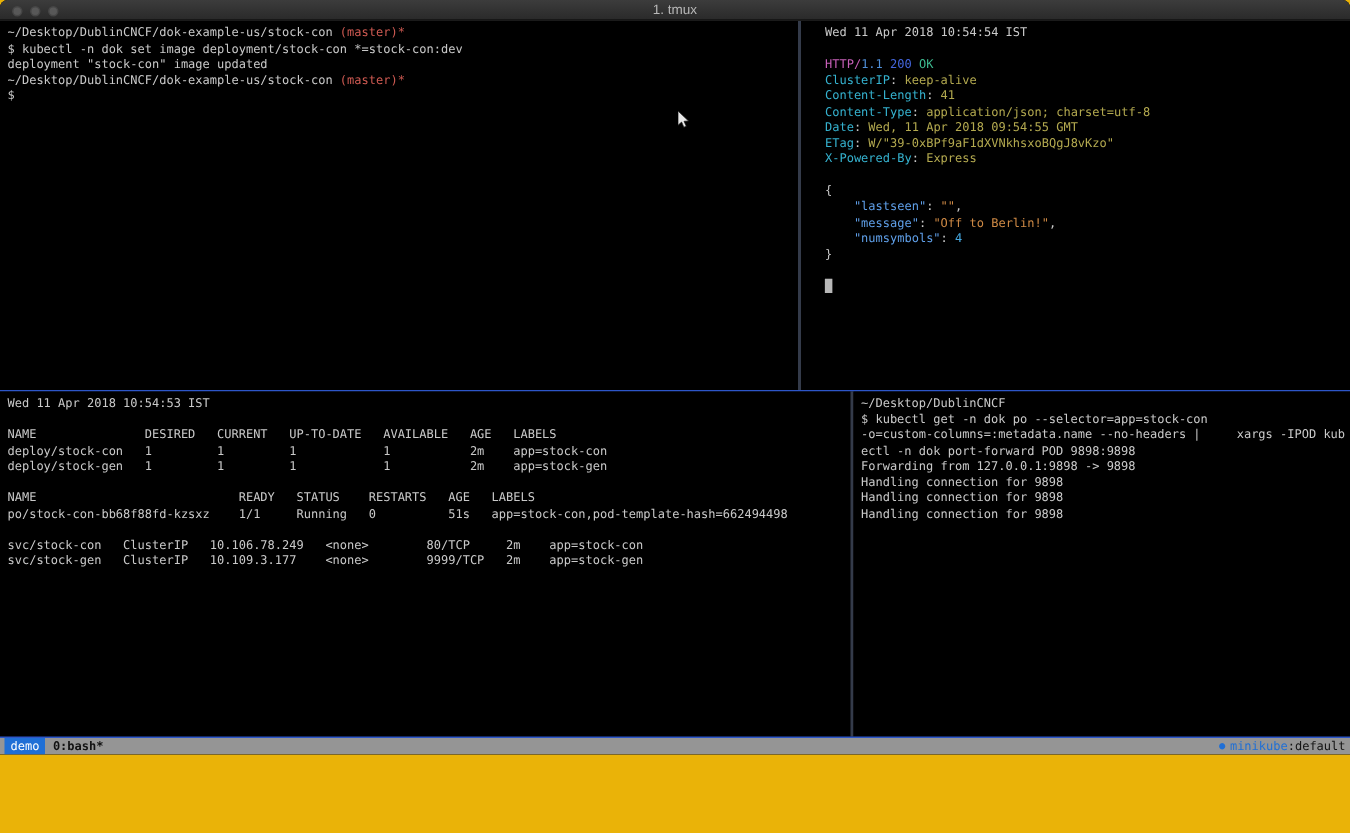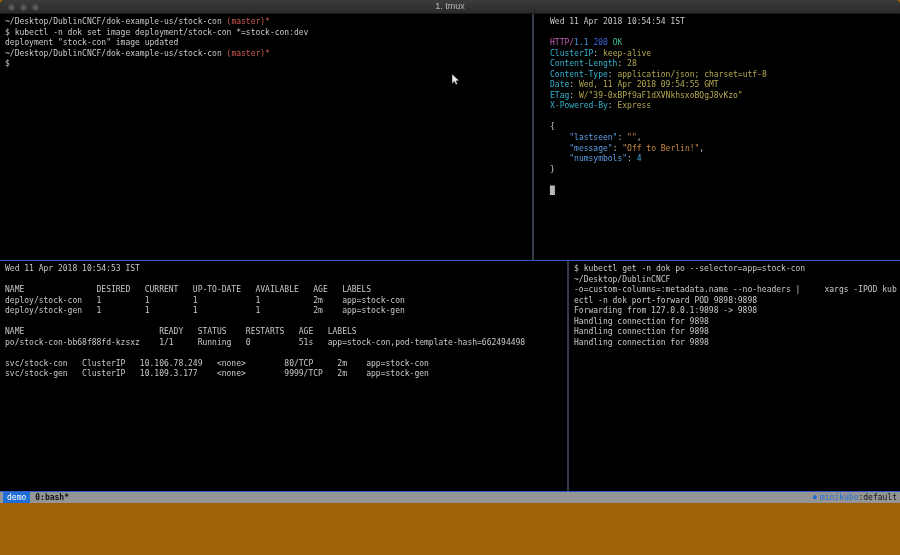--- a/index.html
+++ b/index.html
@@ -1,19 +1,19 @@
 <!DOCTYPE html>
 <html style="--terminal_bg: #000000; --terminal_text: #c9c9c9; --pane_border: #343b4a; --pane_border_active: #2d56c8; --branch: #cf5a52; --http_proto: #c75fb8; --http_version: #4f8fd8; --http_status: #4466dd; --http_reason: #3dba8f; --header_name: #35b2cf; --header_value: #b3a94f; --json_key: #5f9fe8; --json_string: #cf8a45; --json_number: #45a8e0; --cursor: #b8b8b8; --statusbar_bg: #959595; --statusbar_text: #121212; --statusbar_accent: #1f6fd6;"><head>
 <meta charset="utf-8">
 <style>
   * { margin:0; padding:0; box-sizing:border-box; }
   html,body { background:#000; }
   body { width:900px; height:555px; position:relative; overflow:hidden;
          font-family:"DejaVu Sans Mono", monospace; }
-  .screen { position:absolute; left:0; top:0; width:900px; height:555px; background:#a16207; }
+  .screen { position:absolute; left:0; top:0; width:900px; height:555px; background:#eab308; }
   .window { position:absolute; left:0; top:0; width:900px; height:503px;
             background:var(--terminal_bg); border-radius:5px 5px 0 0; overflow:hidden; }
 
   
   .titlebar { position:absolute; left:0; top:0; width:900px; height:14px;
               background:linear-gradient(#3c3c3c,#2a2a2a); border-bottom:1px solid #1a1a1a; }
   .lights { position:absolute; left:8px; top:4px; display:flex; gap:5px; }
   .light { width:7px; height:7px; border-radius:50%; background:#585858; border:1px solid #464646; }
   .title { position:absolute; left:0; right:0; top:1px; text-align:center;
            font-family:"Liberation Sans", sans-serif; font-size:9px; color:#b8b8b8; }
@@ -83,21 +83,21 @@
         <div class="tline"><span>deployment "stock-con" image updated</span></div>
         <div class="tline"><span>~/Desktop/DublinCNCF/dok-example-us/stock-con </span><span class="branch">(master)*</span></div>
         <div class="tline"><span>$ </span></div>
       </div>
     <div class="divider" id="div-v-top"></div>
     <div class="pane" id="p-tr">
         <div class="tline"><span>Wed 11 Apr 2018 10:54:54 IST</span></div>
         <div class="tline">&nbsp;</div>
         <div class="tline"><span class="hproto">HTTP</span><span class="hproto">/</span><span class="hver">1.1</span><span> </span><span class="hcode">200</span><span> </span><span class="hreason">OK</span></div>
         <div class="tline"><span class="hname">ClusterIP</span><span>: </span><span class="hval">keep-alive</span></div>
-        <div class="tline"><span class="hname">Content-Length</span><span>: </span><span class="hval">28</span></div>
+        <div class="tline"><span class="hname">Content-Length</span><span>: </span><span class="hval">41</span></div>
         <div class="tline"><span class="hname">Content-Type</span><span>: </span><span class="hval">application/json; charset=utf-8</span></div>
         <div class="tline"><span class="hname">Date</span><span>: </span><span class="hval">Wed, 11 Apr 2018 09:54:55 GMT</span></div>
         <div class="tline"><span class="hname">ETag</span><span>: </span><span class="hval">W/"39-0xBPf9aF1dXVNkhsxoBQgJ8vKzo"</span></div>
         <div class="tline"><span class="hname">X-Powered-By</span><span>: </span><span class="hval">Express</span></div>
         <div class="tline">&nbsp;</div>
         <div class="tline"><span>{</span></div>
         <div class="tline"><span>    </span><span class="jkey">"lastseen"</span><span>: </span><span class="jstr">""</span><span>,</span></div>
         <div class="tline"><span>    </span><span class="jkey">"message"</span><span>: </span><span class="jstr">"Off to Berlin!"</span><span>,</span></div>
         <div class="tline"><span>    </span><span class="jkey">"numsymbols"</span><span>: </span><span class="jnum">4</span></div>
         <div class="tline"><span>}</span></div>
@@ -115,22 +115,22 @@
         <div class="tline">deploy/stock-gen   1         1         1            1           2m    app=stock-gen</div>
         <div class="tline">&nbsp;</div>
         <div class="tline">NAME                            READY   STATUS    RESTARTS   AGE   LABELS</div>
         <div class="tline">po/stock-con-bb68f88fd-kzsxz    1/1     Running   0          51s   app=stock-con,pod-template-hash=662494498</div>
         <div class="tline">&nbsp;</div>
         <div class="tline">svc/stock-con   ClusterIP   10.106.78.249   &lt;none&gt;        80/TCP     2m    app=stock-con</div>
         <div class="tline">svc/stock-gen   ClusterIP   10.109.3.177    &lt;none&gt;        9999/TCP   2m    app=stock-gen</div>
       </div>
     <div class="divider" id="div-v-bottom"></div>
     <div class="pane" id="p-br">
+        <div class="tline">~/Desktop/DublinCNCF</div>
         <div class="tline">$ kubectl get -n dok po --selector=app=stock-con</div>
-        <div class="tline">~/Desktop/DublinCNCF</div>
         <div class="tline">-o=custom-columns=:metadata.name --no-headers |     xargs -IPOD kub</div>
         <div class="tline">ectl -n dok port-forward POD 9898:9898</div>
         <div class="tline">Forwarding from 127.0.0.1:9898 -&gt; 9898</div>
         <div class="tline">Handling connection for 9898</div>
         <div class="tline">Handling connection for 9898</div>
         <div class="tline">Handling connection for 9898</div>
       </div>
 
     <div class="divider" id="div-h-bottom"></div>
 

